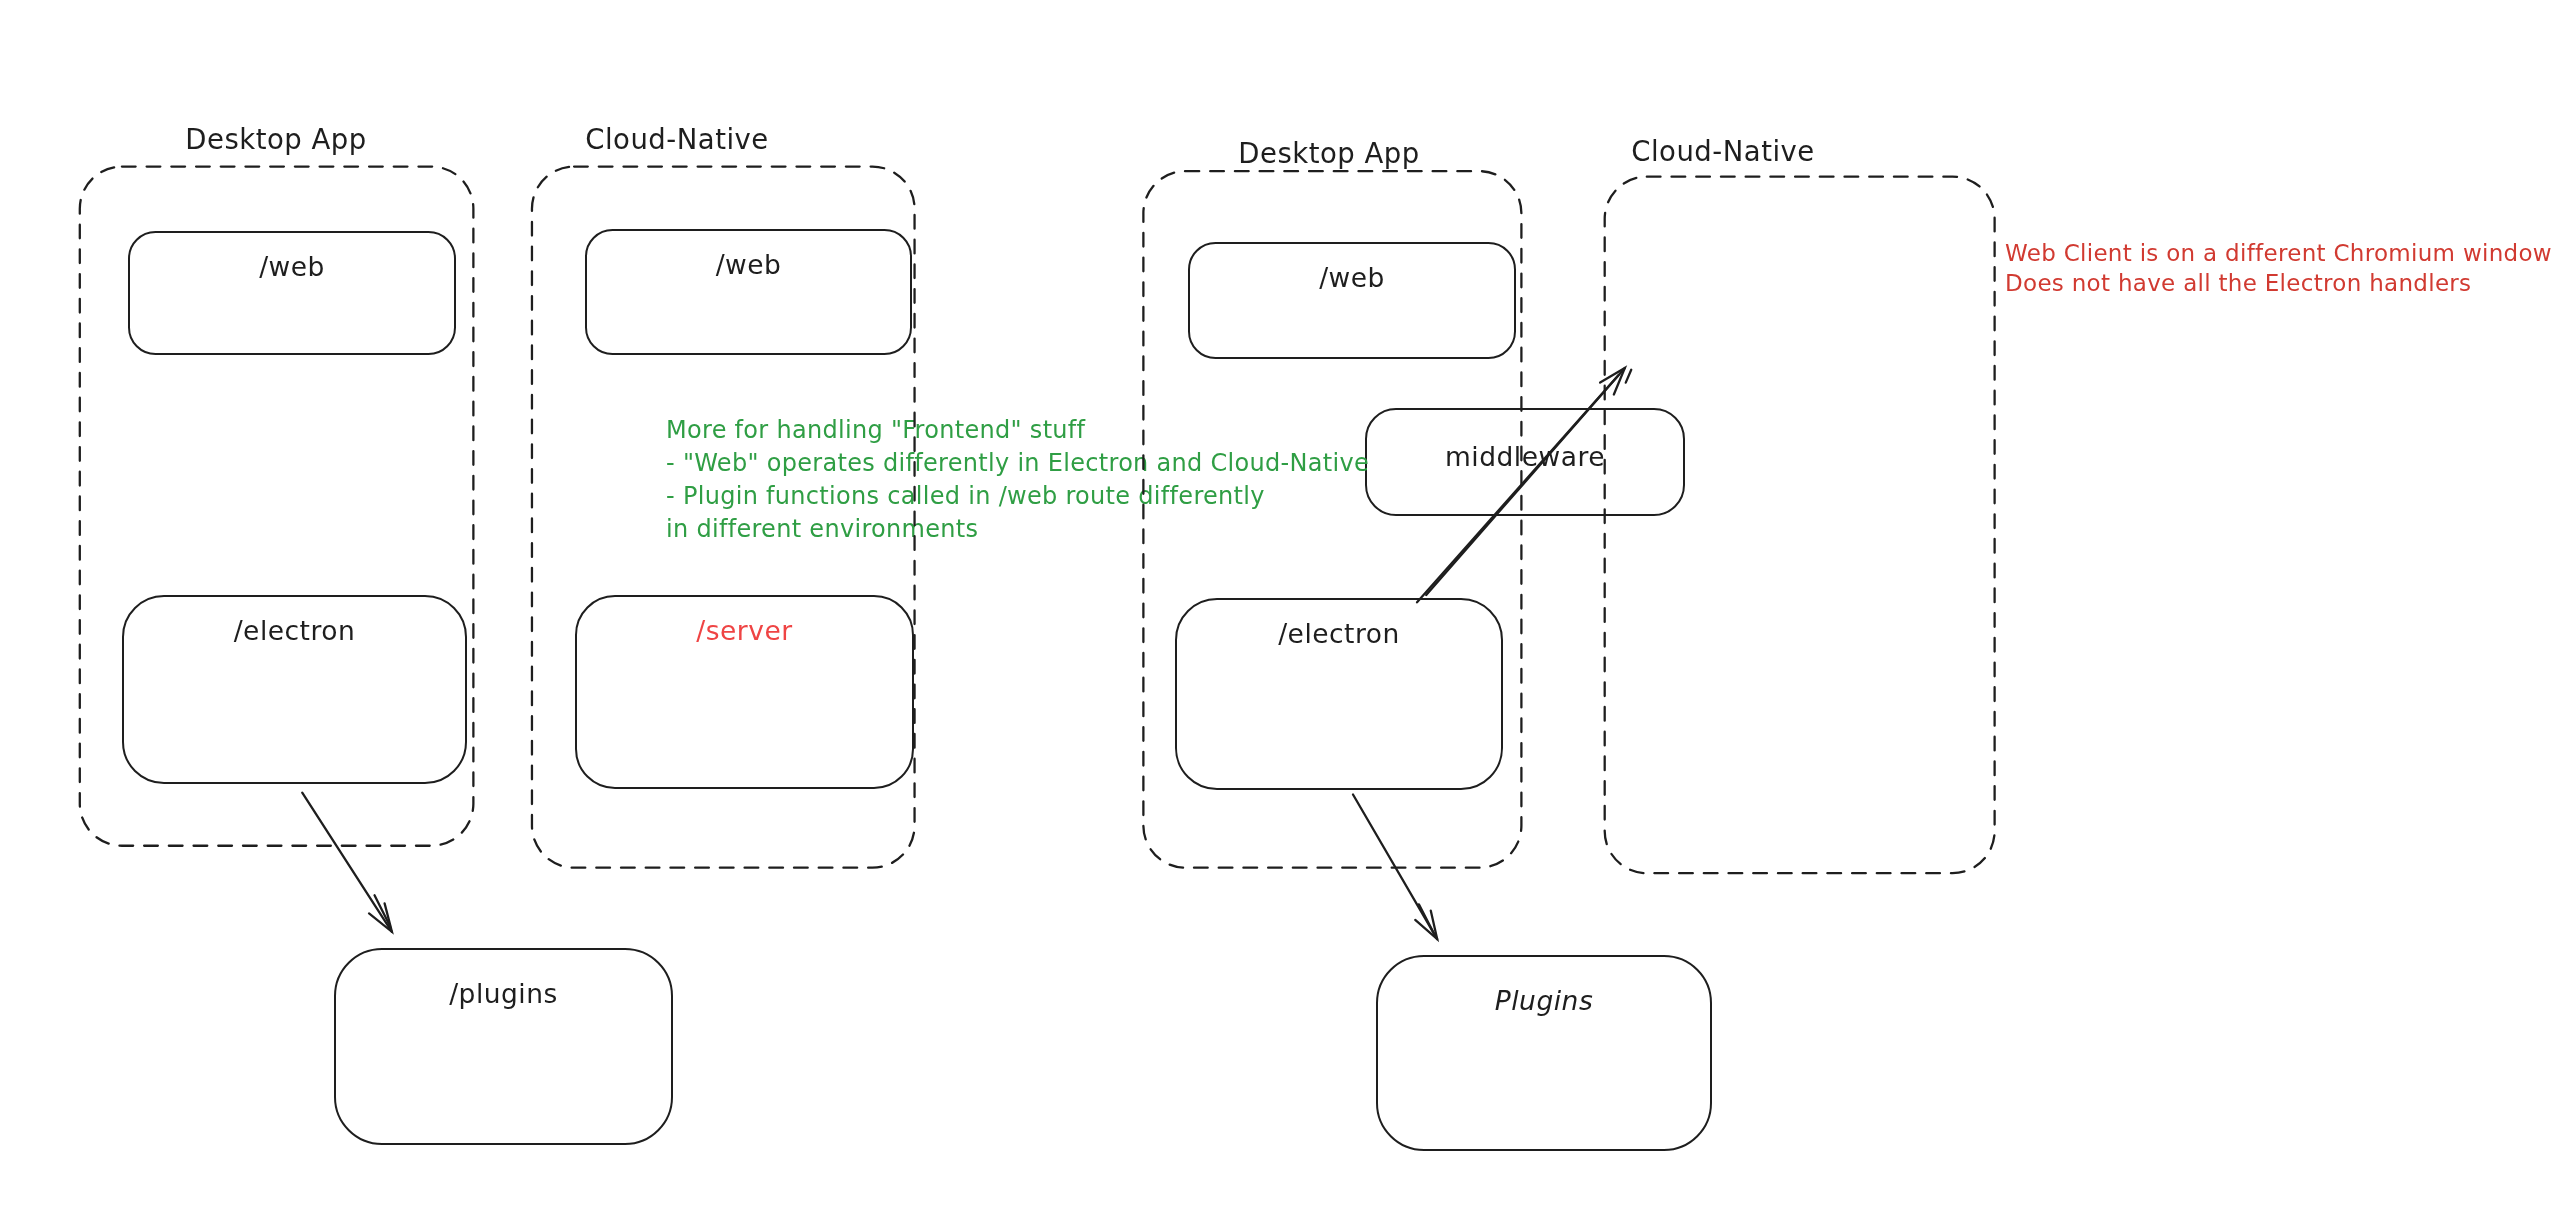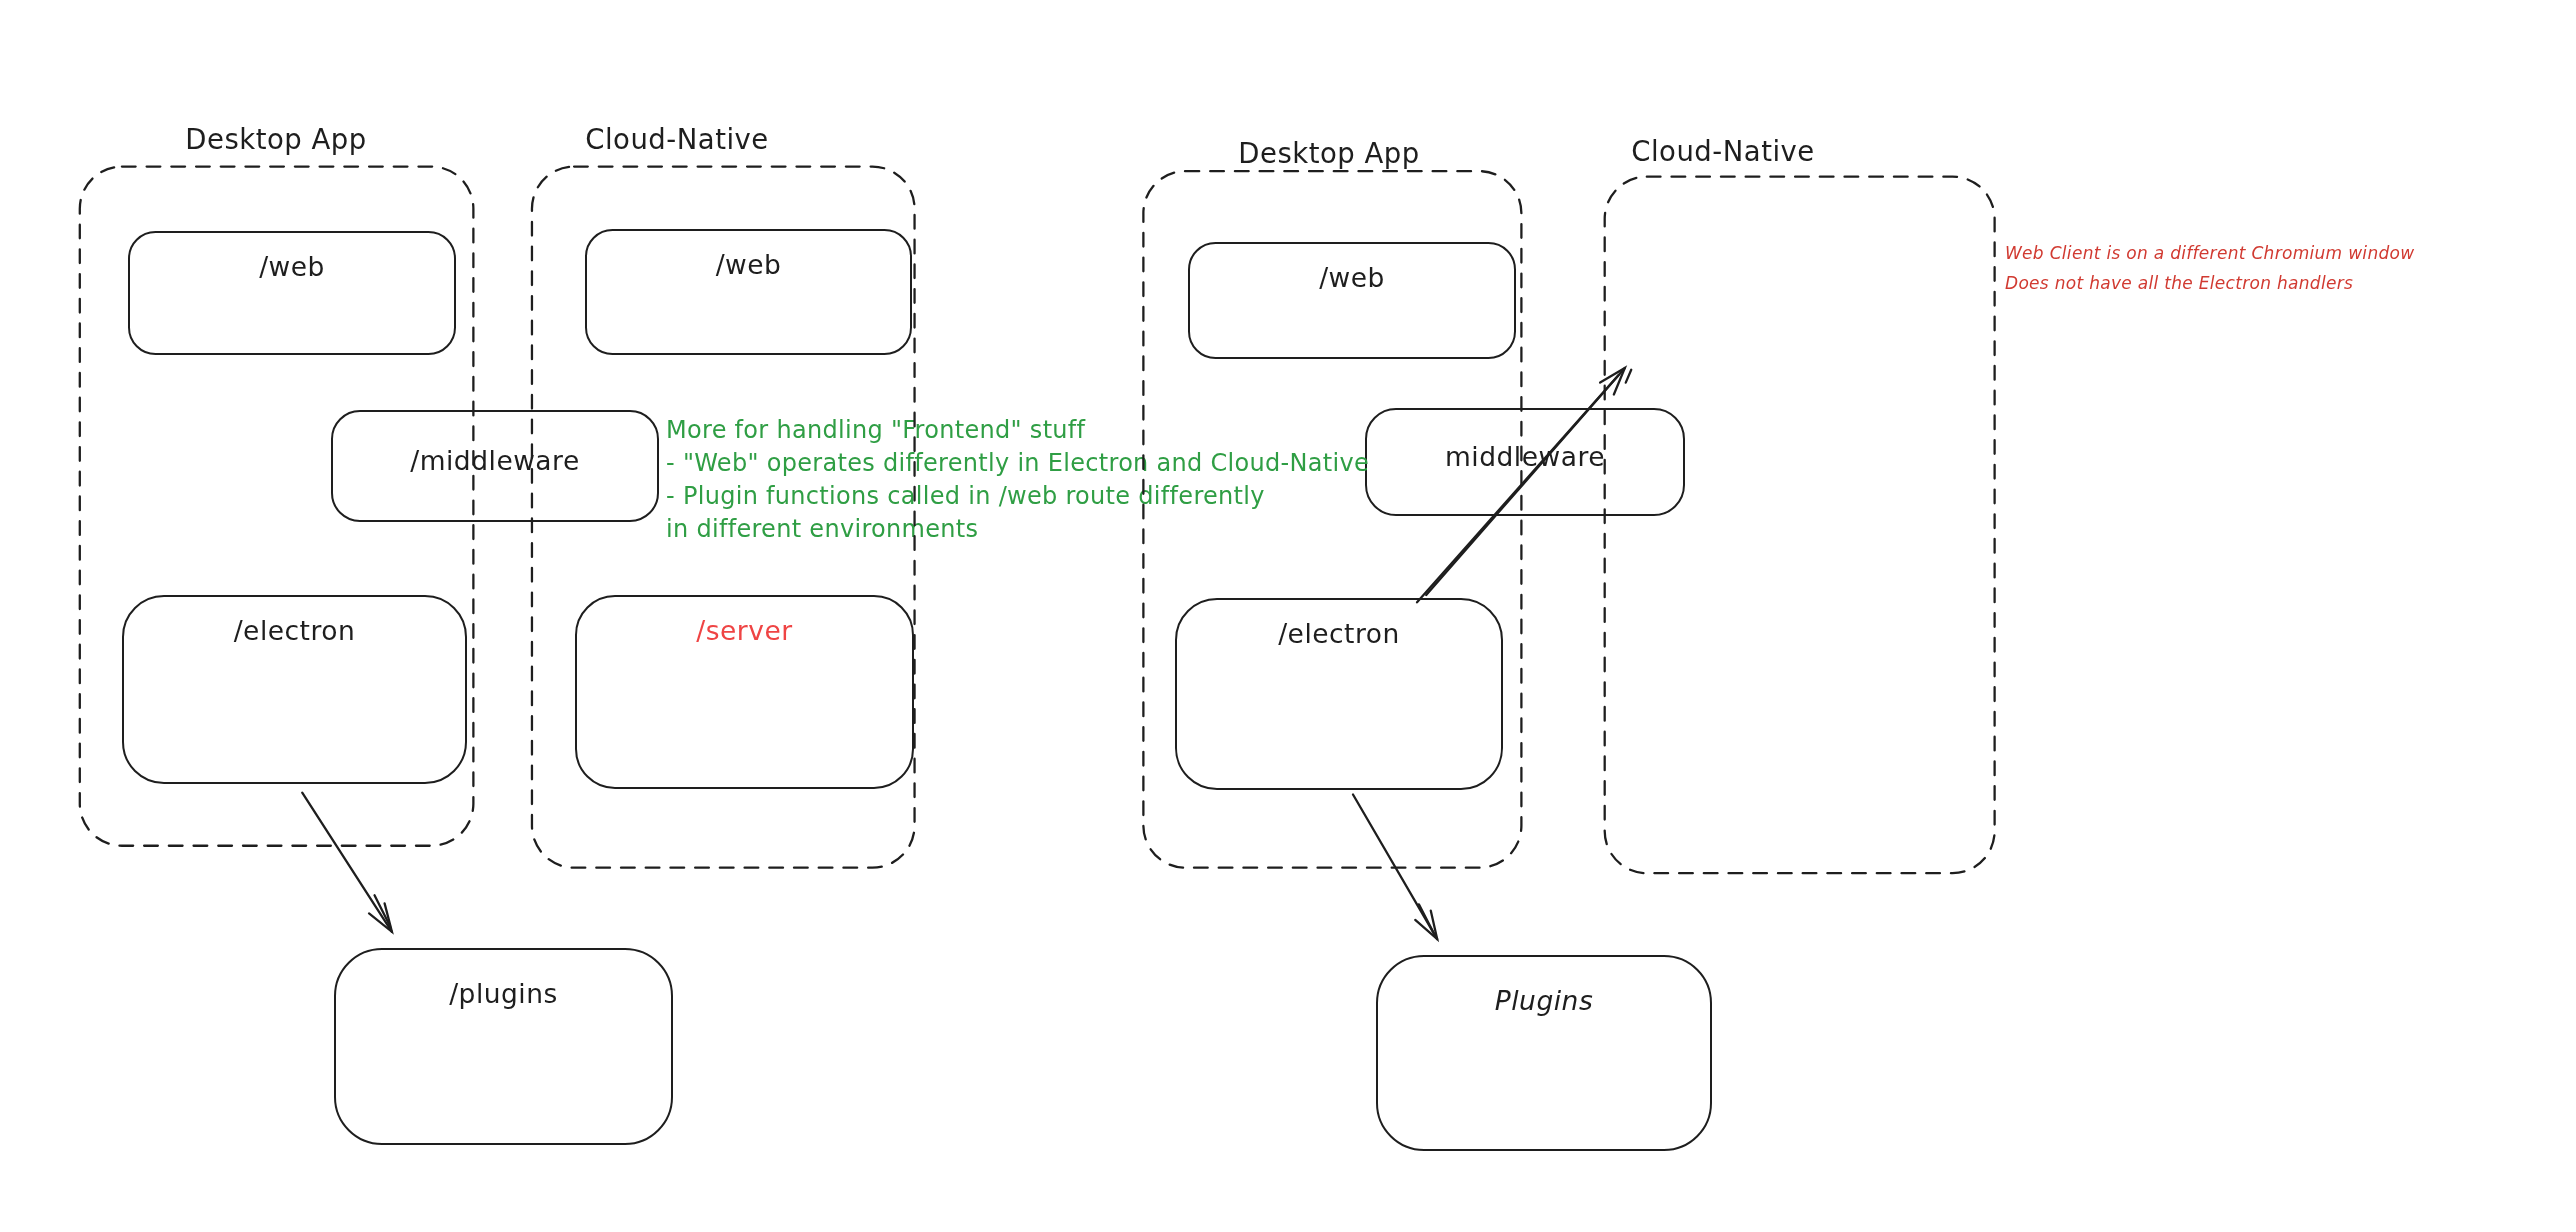--- a/index.html
+++ b/index.html
@@ -5,44 +5,41 @@
   html,body{margin:0;padding:0;background:#ffffff;overflow:hidden;}
   #canvas{position:relative;width:2576px;height:1232px;background:#ffffff;
           font-family:"DejaVu Sans",sans-serif;color:#1e1e1e;}
   .shape{position:absolute;border:2.3px solid #1e1e1e;background:transparent;box-sizing:border-box;}
   .shape .lbl{position:absolute;top:18.3px;left:0;right:0;text-align:center;
               font-size:26.5px;letter-spacing:0.5px;white-space:nowrap;}
   .ctr-label{position:absolute;font-size:27.5px;letter-spacing:0.5px;white-space:nowrap;
              transform:translateX(-50%);}
   .note{position:absolute;font-size:24px;line-height:33px;white-space:nowrap;letter-spacing:0.3px;}
   .note div{white-space:nowrap;}
-  .note-red{font-size:17px;line-height:30px;font-style:italic;}
+  .note-red{font-size:23px;line-height:30px;}
   svg.overlay{position:absolute;left:0;top:0;z-index:5;pointer-events:none;}
   .boxlayer{position:absolute;left:12px;top:0;width:100%;height:100%;z-index:2;}
 </style>
 </head>
 <body>
 
 <div id="canvas">
 
   <div class="ctr-label" style="left:276px;top:123px;">Desktop App</div>
   <div class="ctr-label" style="left:677px;top:123px;">Cloud-Native</div>
   <div class="ctr-label" style="left:1329px;top:137px;">Desktop App</div>
   <div class="ctr-label" style="left:1723px;top:135px;">Cloud-Native</div>
 
   <div class="boxlayer">
 
     <div class="shape" style="left:116px;top:231px;width:328px;height:124px;border-radius:27.5px;">
       <span class="lbl">/web</span>
     </div>
     <div class="shape" style="left:573px;top:229px;width:327px;height:126px;border-radius:27.5px;">
       <span class="lbl">/web</span>
-    </div>
-    <div class="shape" style="left:319px;top:410px;width:328px;height:112px;border-radius:29px;">
-      <span class="lbl" style="top:33px;">/middleware</span>
     </div>
     <div class="shape" style="left:110px;top:595px;width:345px;height:189px;border-radius:42px;">
       <span class="lbl">/electron</span>
     </div>
     <div class="shape" style="left:563px;top:595px;width:339px;height:194px;border-radius:40px;">
       <span class="lbl" style="color:#ef4444;">/server</span>
     </div>
     <div class="shape" style="left:322px;top:948px;width:339px;height:197px;border-radius:48px;">
       <span class="lbl" style="top:27.5px;">/plugins</span>
     </div>

